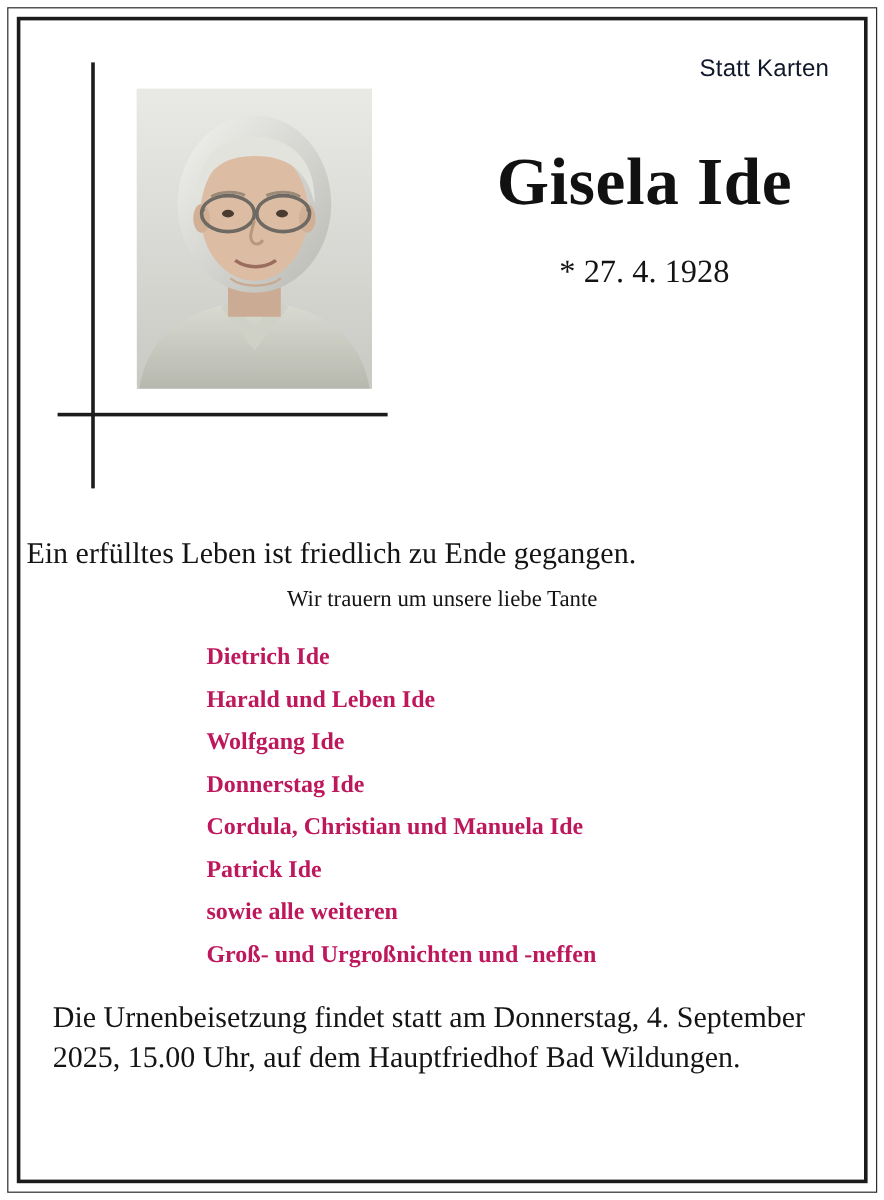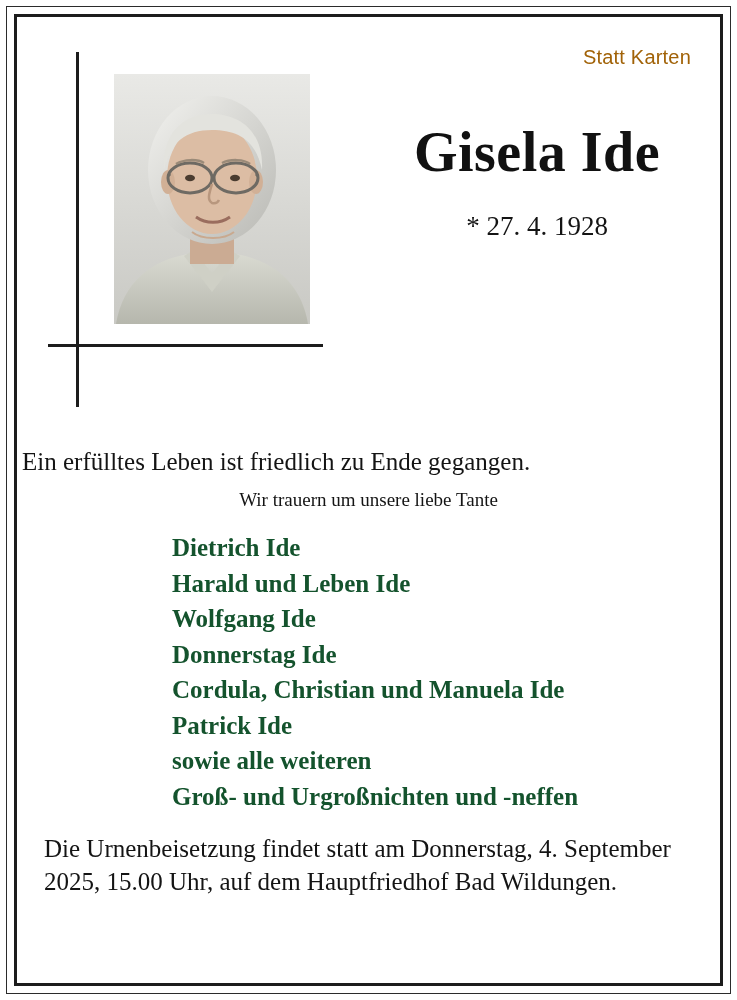--- a/index.html
+++ b/index.html
@@ -49,21 +49,21 @@
     box-sizing: border-box;
   }
 
   
   .statt-karten {
     position: absolute;
     right: 24px;
     top: 24px;
     font-size: 20px;
     letter-spacing: 0.2px;
-    color: #a16207;
+    color: #0f172a;
     font-family: "Liberation Sans", sans-serif;
   }
 
   
   .cross-vert {
     position: absolute;
     left: 54px;
     top: 30px;
     width: 3px;
     height: 355px;
@@ -131,24 +131,24 @@
     width: 100%;
     text-align: center;
     font-size: 19px;
     color: #141414;
   }
   .mourners {
     position: absolute;
     left: 150px;
     top: 508px;
     width: 540px;
-    font-size: 25px;
+    font-size: 20px;
     font-weight: bold;
     line-height: 35.5px;
-    color: #14532d;
+    color: #be185d;
   }
   .mourners div { white-space: nowrap; }
 
   .closing {
     position: absolute;
     left: 22px;
     top: 810px;
     width: 660px;
     font-size: 25px;
     line-height: 33px;

